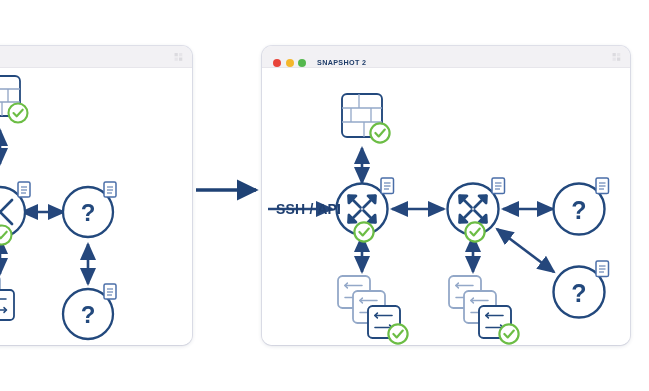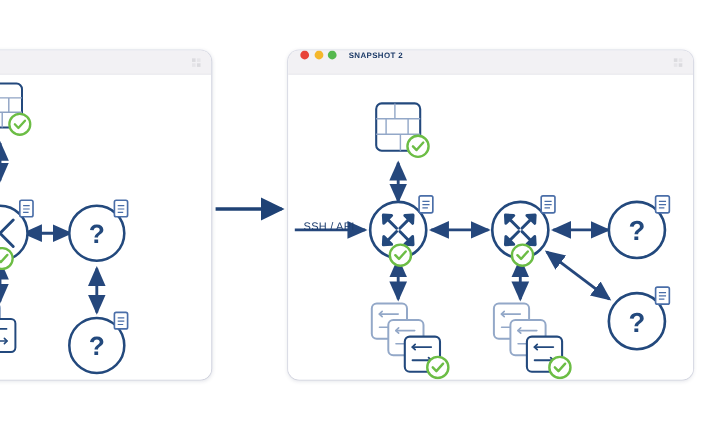--- a/index.html
+++ b/index.html
@@ -16,21 +16,21 @@
     border-radius:10px;
     box-shadow:0 1px 4px rgba(40,50,90,.16), 0 0 0 1px rgba(210,212,225,.55);
     overflow:hidden;
   }
   .panel-left{left:-108px;top:46px;width:300px;height:299px;}
   .panel-right{left:262px;top:46px;width:368px;height:299px;}
 
   .titlebar{
     position:relative;height:21px;width:100%;
     background:#f2f1f4;border-bottom:1px solid #e7e6eb;
-    display:flex;align-items:flex-start;
+    display:flex;align-items:flex-end;
   }
   .dots{display:flex;gap:4.5px;margin-left:11px;}
   .dot{width:8px;height:8px;border-radius:50%;}
   .dot.red{background:#e8443a;}
   .dot.yellow{background:#f4b72c;}
   .dot.green{background:#55b84e;}
   .win-title{
     margin-left:11px;font-size:7.2px;font-weight:bold;
     letter-spacing:.35px;color:#1e3c69;white-space:nowrap;
   }
@@ -38,21 +38,21 @@
     position:absolute;right:9px;top:50%;transform:translateY(-50%);
     width:9px;height:9px;opacity:.55;
   }
   .canvas{position:relative;width:100%;height:calc(100% - 21px);background:#fff;}
 
   
   .layer{position:absolute;left:0;top:0;width:100%;height:100%;overflow:visible;}
 
   
   .edge-label{
-    position:absolute;font-size:10px;font-weight:normal;color:#1f3f70;
+    position:absolute;font-size:14px;font-weight:bold;color:#1f3f70;
     letter-spacing:.2px;white-space:nowrap;
   }
   .lbl-ssh{left:276px;top:201px;}
 </style>
 </head>
 <body>
 
 <div class="stage">
 
   <svg class="layer">

